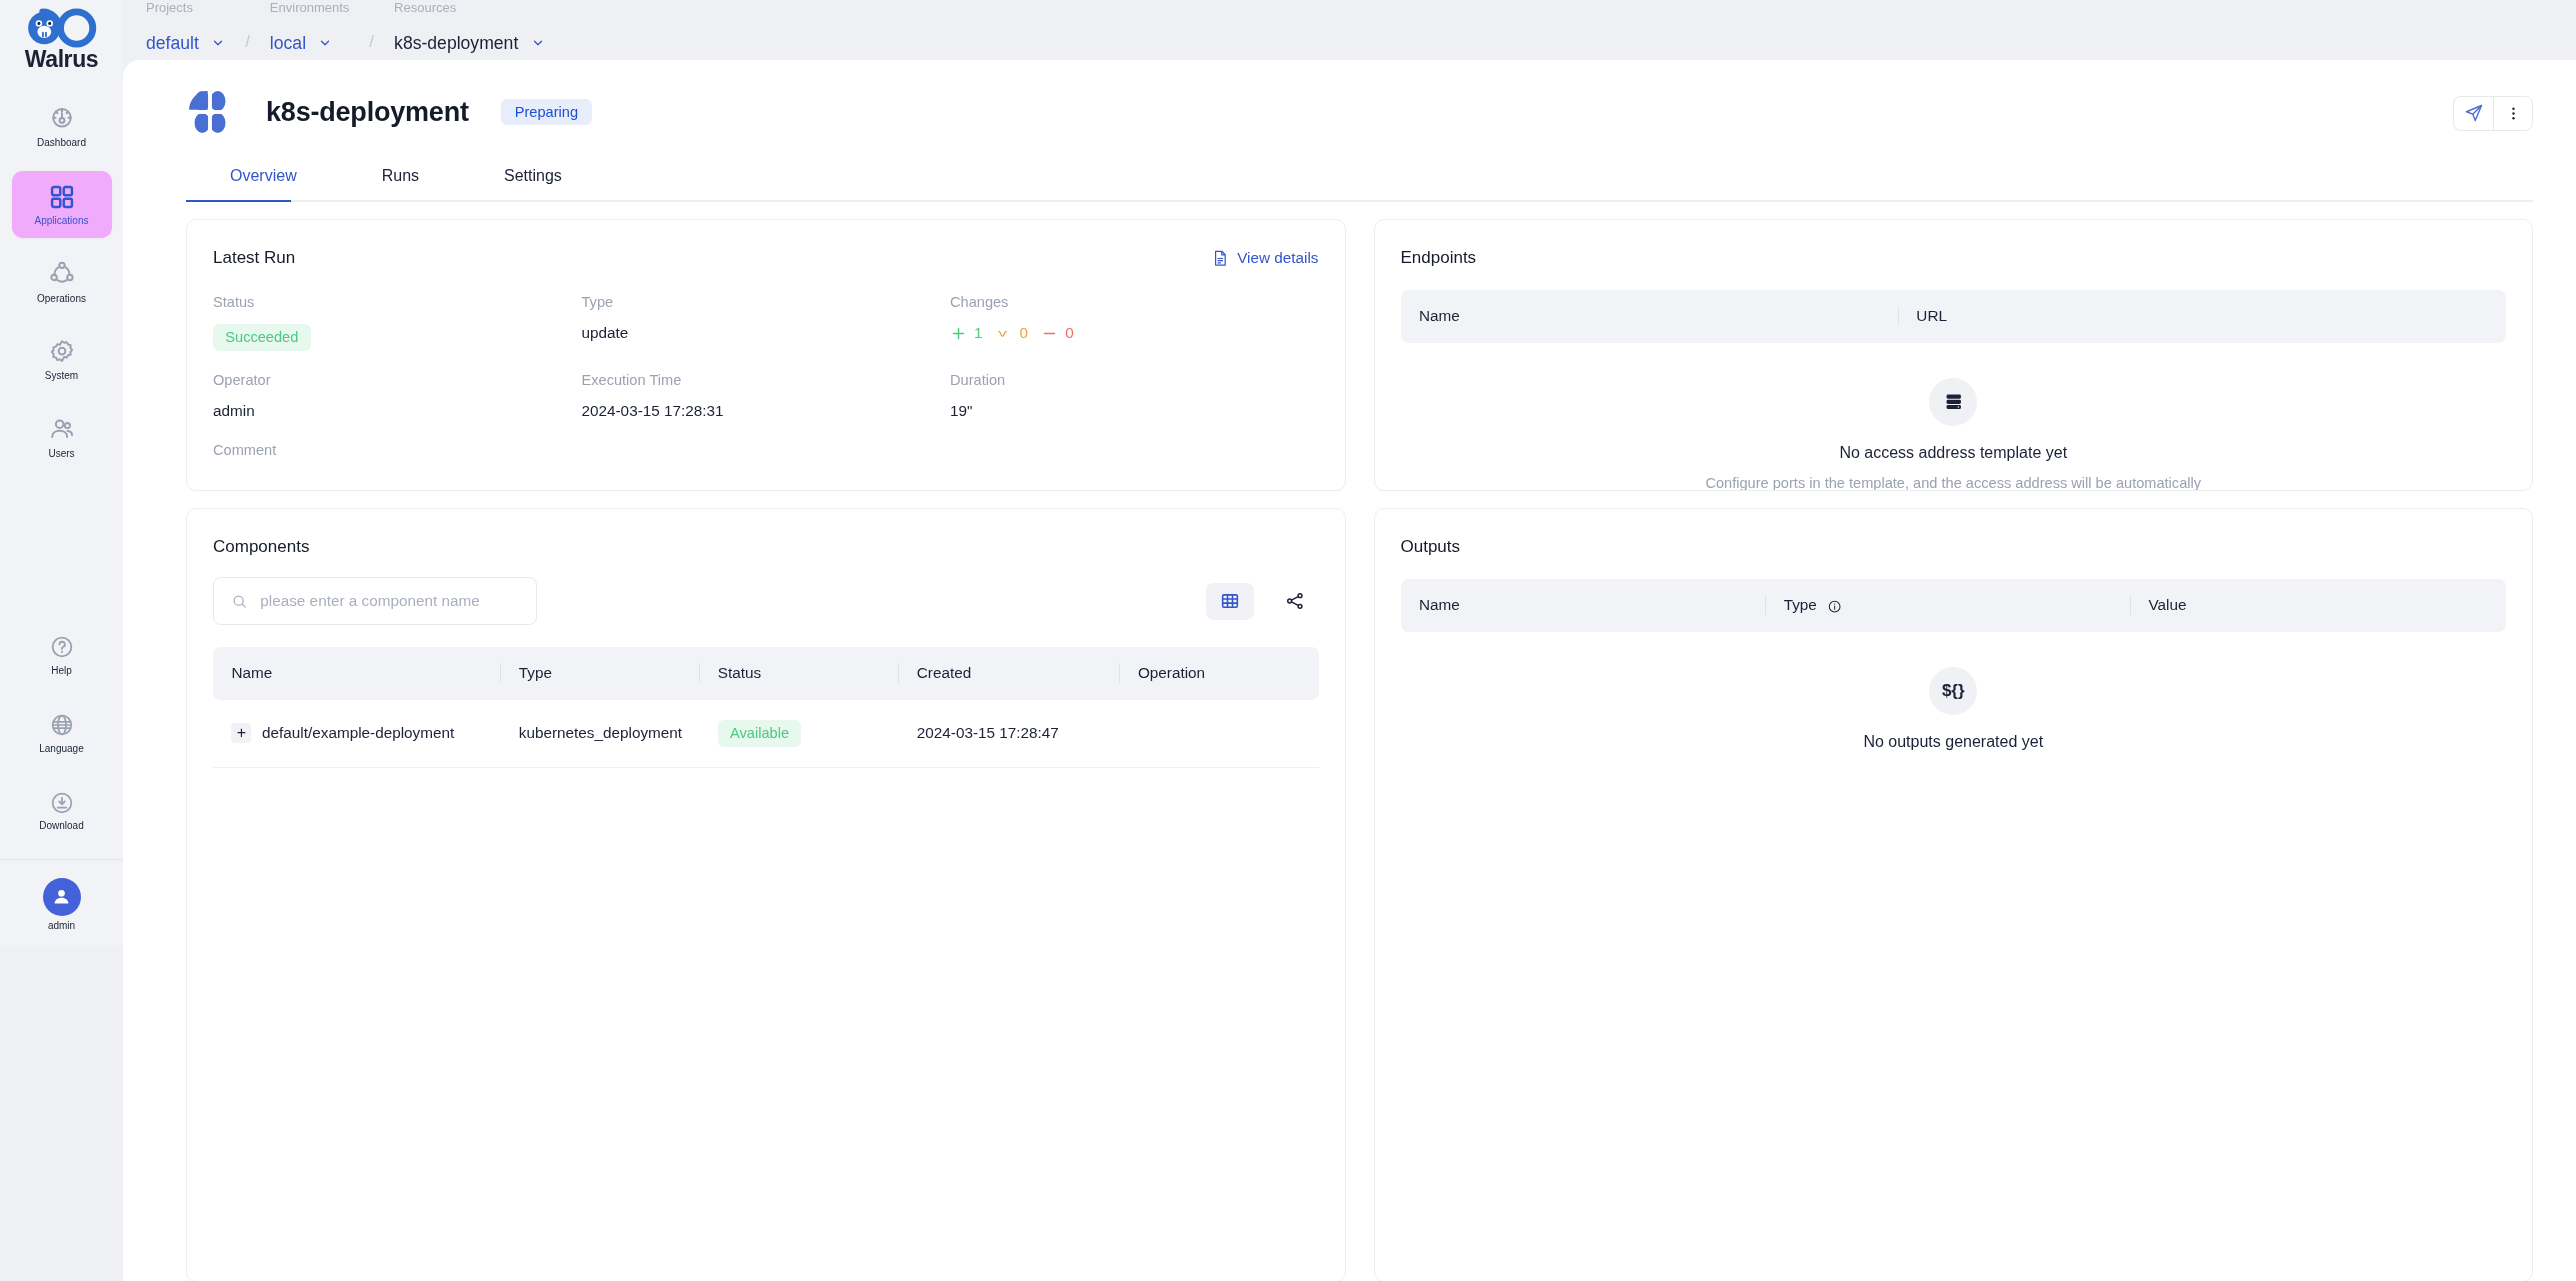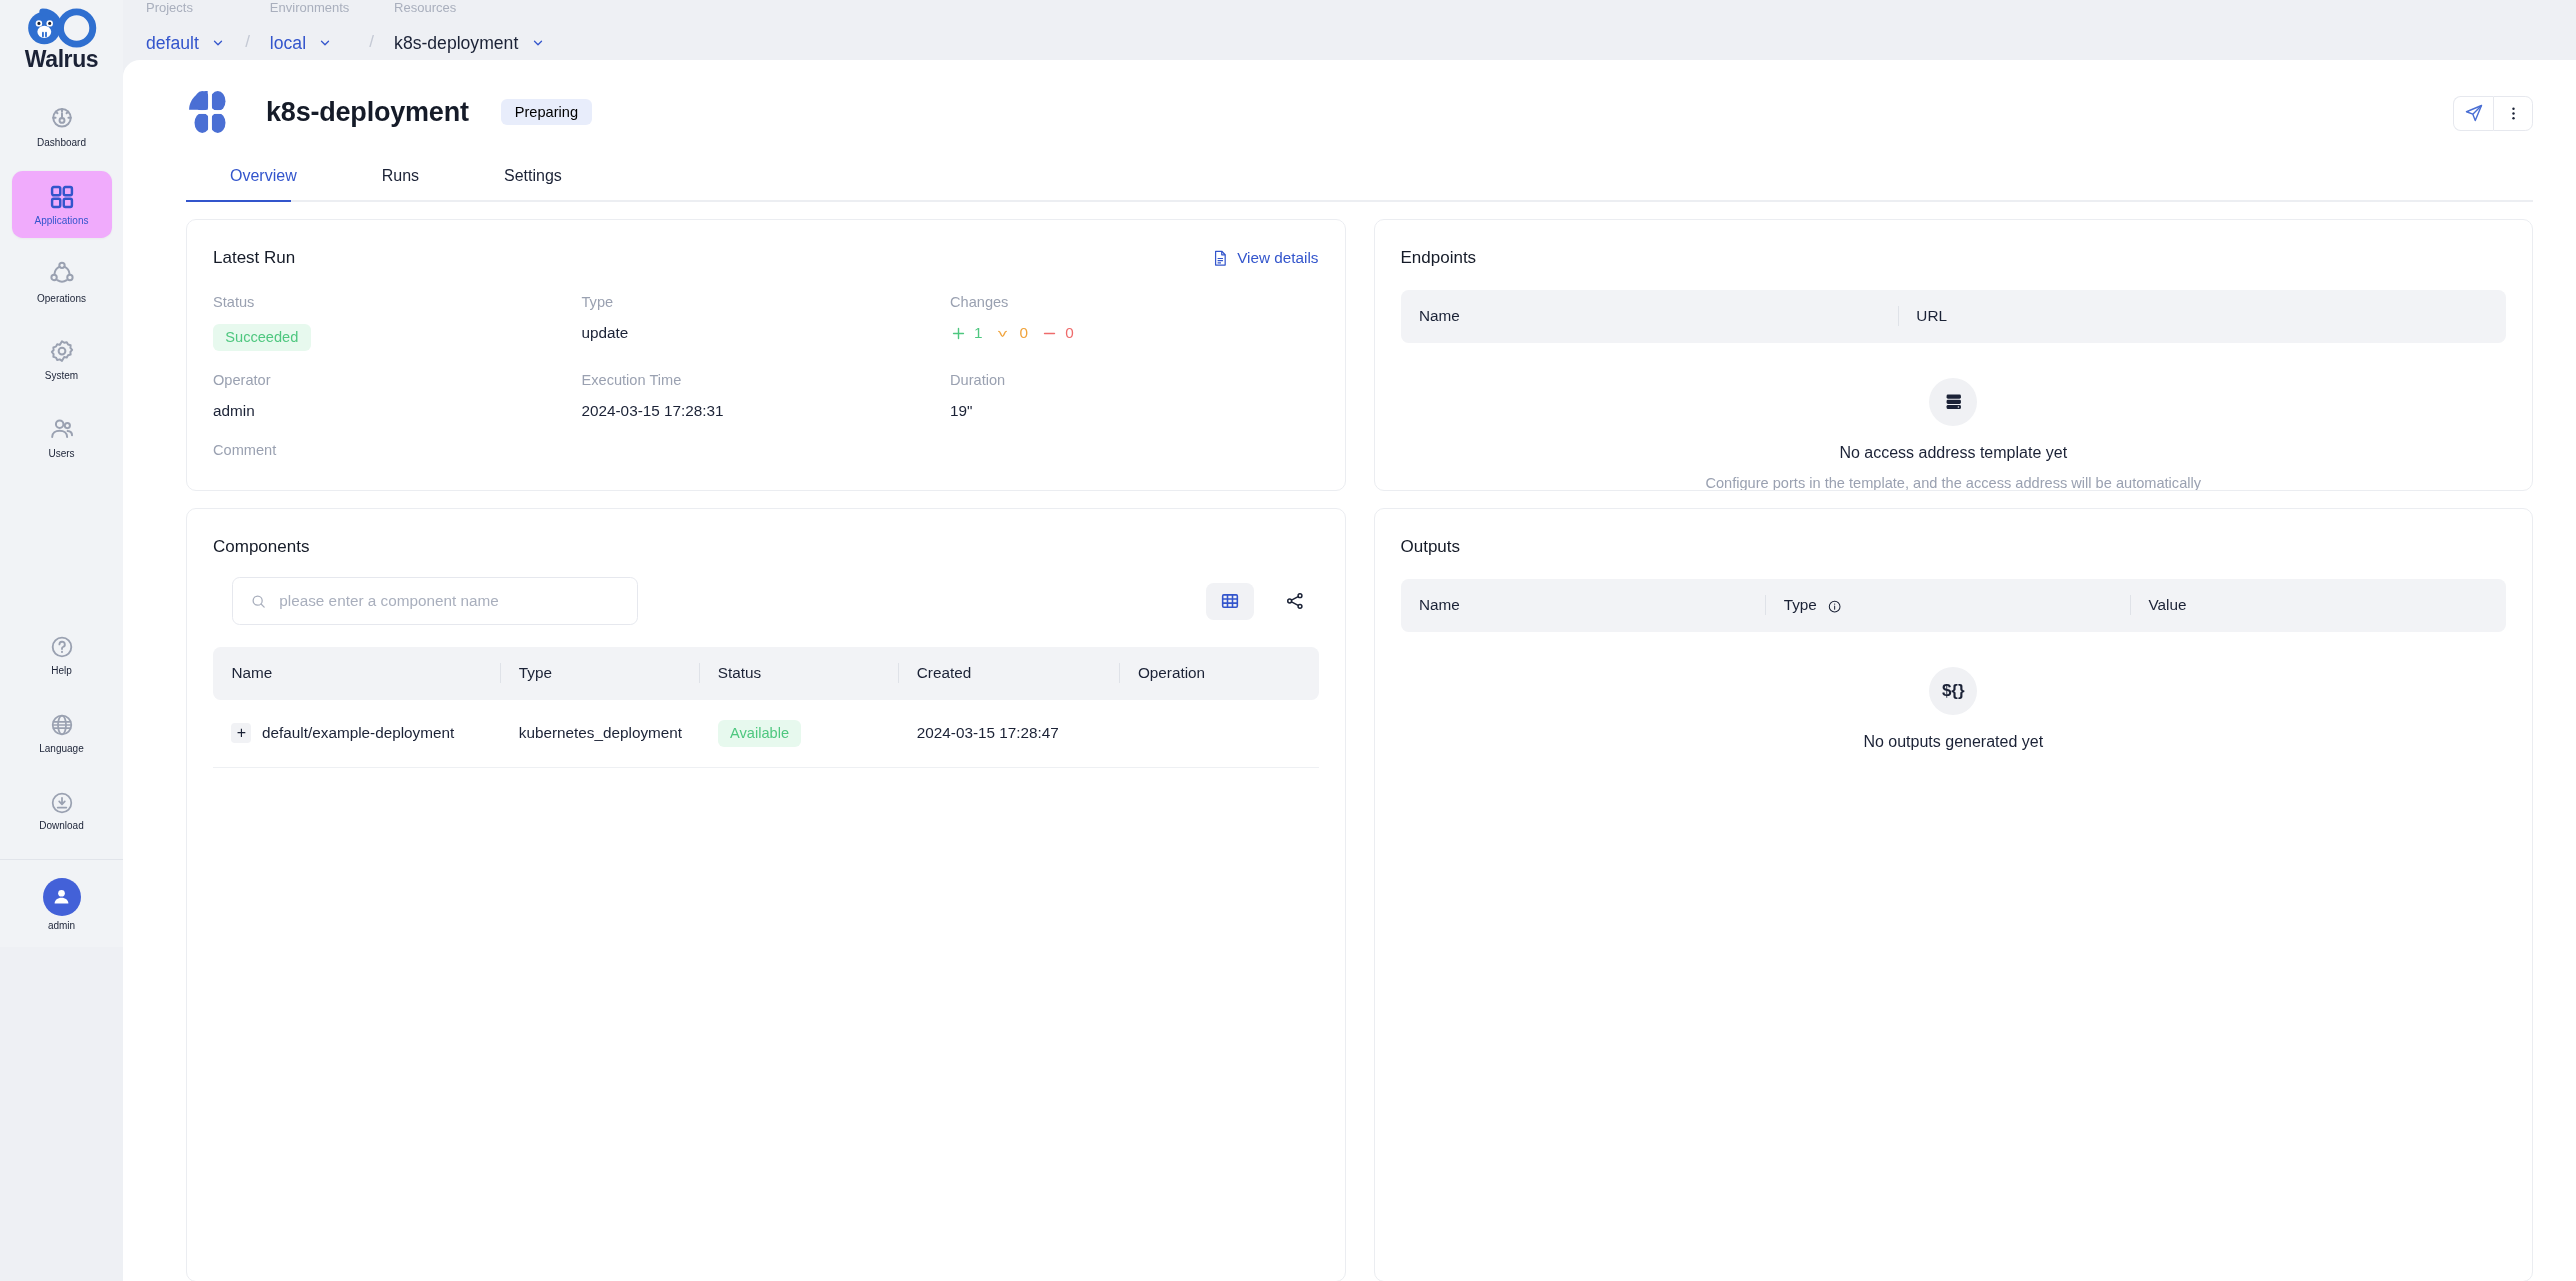--- a/index.html
+++ b/index.html
@@ -87,21 +87,21 @@
 
   
   .page-header {
     padding: 28px 43px 0 63px;
     display: flex; align-items: flex-start; justify-content: space-between;
   }
   .title-row { display: flex; align-items: center; gap: 32px; }
   .app-icon { width: 48px; height: 48px; }
   .page-title { font-size: 27px; font-weight: bold; color: #151b28; letter-spacing: -0.2px; }
   .status-pill {
-    background: #e8edfb; color: #000000;
+    background: #e8edfb; color: #1d4ed8;
     font-size: 14.6px; padding: 6.1px 14px; border-radius: 6.1px;
     line-height: 1;
   }
   .header-actions { display: flex; margin-top: 7.7px; }
   .icon-btn {
     width: 40px; height: 35px;
     display: flex; align-items: center; justify-content: center;
     border: 0.8px solid #e6e8ee; background: #fff; cursor: pointer;
   }
   .icon-btn:first-child { border-radius: 7.7px 0 0 7.7px; border-right: none; }
@@ -209,25 +209,24 @@
     font-size: 14.6px; color: #9aa1b1; line-height: 1.55;
     margin-top: 9.2px; max-width: 537px;
   }
 
   
   .comp-toolbar {
     display: flex; align-items: center; justify-content: space-between;
     margin-top: 20px;
   }
   .search-box {
-    width: 406px; height: 48px;
+    width: 324px; height: 48px;
     border: 0.8px solid #e6e8ee; border-radius: 7.7px;
     display: flex; align-items: center; gap: 12.3px;
     padding: 0 17px;
-    margin-left: 19px;
   }
   .search-box input {
     border: none; outline: none; font-size: 15.3px; color: #1b2236;
     font-family: "Liberation Sans", sans-serif; flex: 1; background: transparent;
   }
   .search-box input::placeholder { color: #a9afbd; }
   .view-toggle { display: flex; align-items: center; gap: 17px; }
   .vt-btn {
     width: 48px; height: 37px; border-radius: 7.7px;
     display: flex; align-items: center; justify-content: center; cursor: pointer;

